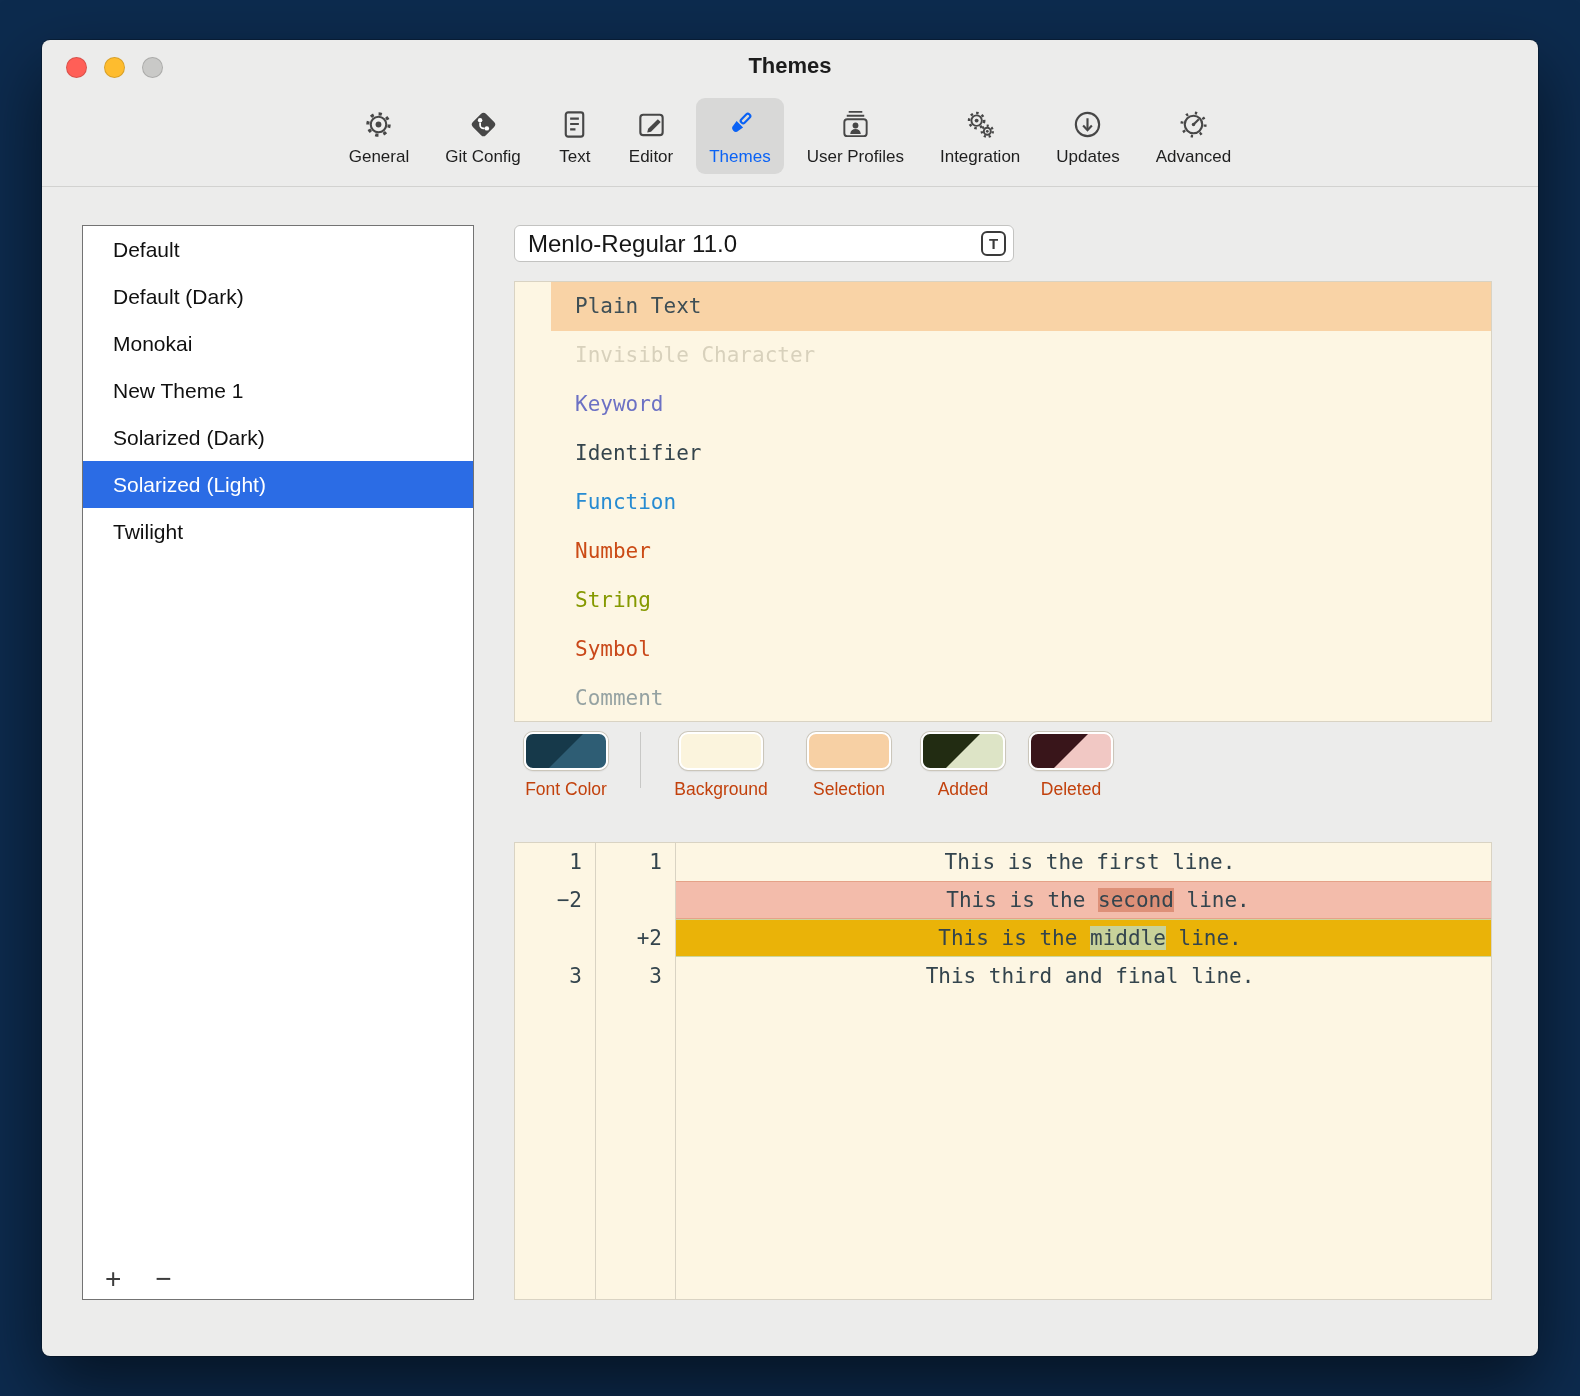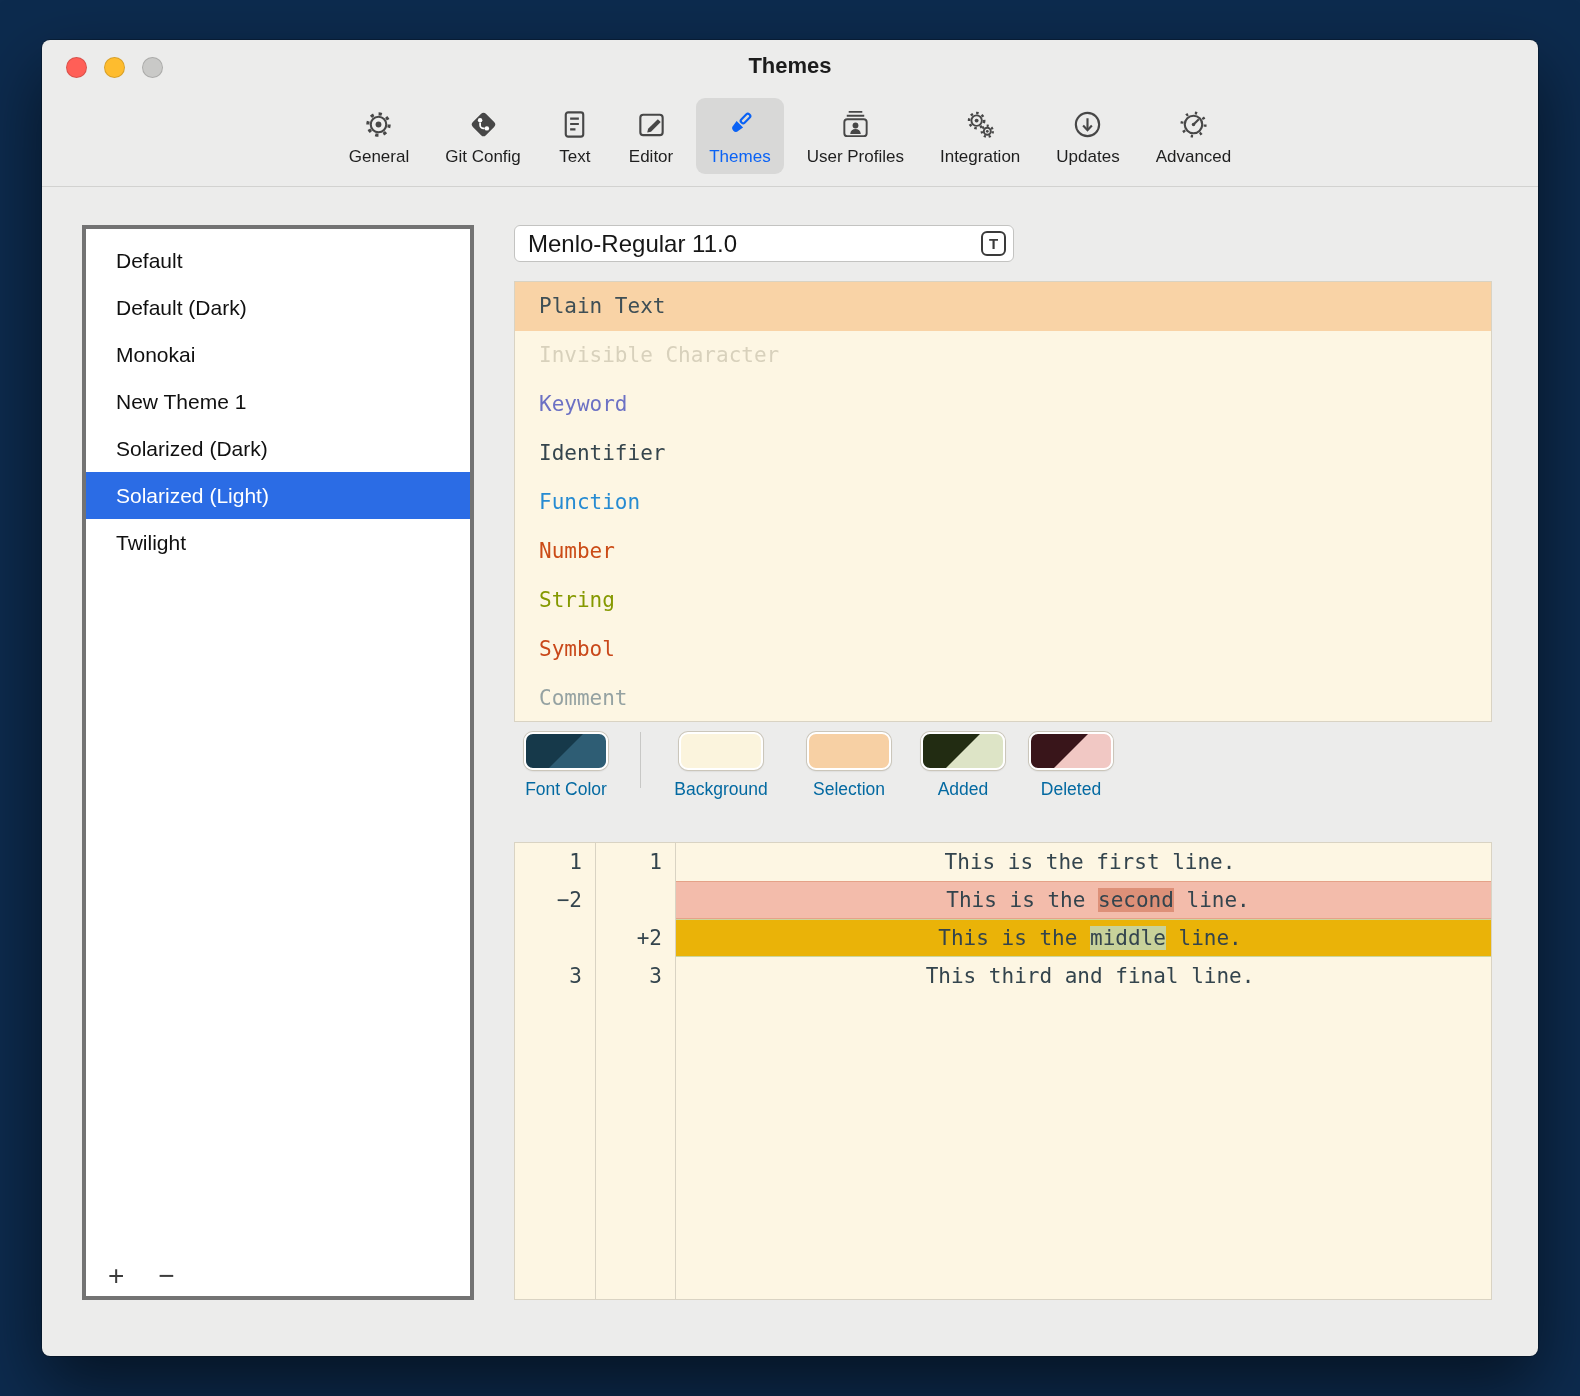--- a/index.html
+++ b/index.html
@@ -27,42 +27,42 @@
   .toolbar { display:flex; justify-content:center; align-items:flex-end; gap:10px; padding:6px 0 12px; border-bottom:1px solid #d2d2d0; flex-shrink:0; }
   .tb-item { display:flex; flex-direction:column; align-items:center; gap:6px; padding:9px 13px 7px; border-radius:9px; min-width:62px; cursor:default; }
   .tb-item .ico { width:34px; height:34px; display:flex; align-items:center; justify-content:center; }
   .tb-item .ico svg { width:33px; height:33px; }
   .tb-label { font-size:17px; color:#1f1f1f; white-space:nowrap; }
   .tb-item.selected { background:#d8d8d7; }
   .tb-item.selected .tb-label { color:#0a62f5; }
   
   .content { flex:1; display:flex; gap:40px; padding:38px 46px 56px 40px; min-height:0; }
   
-  .sidebar { width:392px; flex-shrink:0; background:#ffffff; border:4px solid #737373; position:relative; padding-top:8px; }
+  .sidebar { width:392px; flex-shrink:0; background:#ffffff; border:1px solid #737373; position:relative; }
   .list-item { height:47px; display:flex; align-items:center; padding-left:30px; font-size:21px; color:#101010; cursor:default; }
   .list-item.selected { background:#2b6ce5; color:#ffffff; }
   .list-actions { position:absolute; left:22px; bottom:6px; display:flex; gap:34px; font-size:28px; color:#3c3c3c; }
   .list-actions span { cursor:default; line-height:1; }
   
   .main { flex:1; display:flex; flex-direction:column; min-width:0; }
   .font-field { width:500px; height:37px; background:#fff; border:1px solid #c3c3c1; border-radius:6px;
                 display:flex; align-items:center; justify-content:space-between; padding:0 7px 0 13px; }
   .font-value { font-size:24px; color:#161616; }
   .font-btn { width:25px; height:25px; border:2px solid #3a3a3a; border-radius:6px; display:flex;
               align-items:center; justify-content:center; font-size:15px; font-weight:bold; color:#3a3a3a; }
   
   .preview { margin-top:19px; height:441px; border:1px solid #d9d3c3; overflow:hidden; }
   .p-row { height:49px; line-height:49px; padding-left:24px;
            font-family:"DejaVu Sans Mono", monospace; font-size:21px; white-space:pre; }
   
   .swatches { margin-top:10px; display:flex; align-items:flex-start; }
   .sw-group { display:flex; flex-direction:column; align-items:center; }
   .sw-chip { width:84px; height:38px; border-radius:9px; border:2.5px solid #ffffff;
              box-shadow:0 0 0 1px #cbc6ba, 0 1px 2px rgba(0,0,0,.18); }
-  .sw-label { margin-top:9px; font-size:17.5px; color:#0369a1; text-align:center; white-space:nowrap; }
+  .sw-label { margin-top:9px; font-size:17.5px; color:#c2410c; text-align:center; white-space:nowrap; }
   .sw-div { width:1px; height:56px; background:#c8c8c6; margin:0 22px 0 22px; align-self:flex-start; }
   .g-font { width:104px; }
   .g-bg { width:116px; }
   .g-sel { width:100px; margin-left:20px; }
   .g-add { width:88px; margin-left:20px; }
   .g-del { width:92px; margin-left:18px; }
   
   .diff { margin-top:42px; flex:1; border:1px solid #d9d3c3; position:relative; overflow:hidden; }
   .vline { position:absolute; top:0; bottom:0; width:1px; background:#d9d3c3; }
   .vline.v1 { left:80px; } .vline.v2 { left:160px; }
@@ -214,21 +214,21 @@
       </div>
     </div>
 
     <div class="main">
 
       <div class="font-field">
         <span class="font-value">Menlo-Regular 11.0</span>
         <span class="font-btn">T</span>
       </div>
 
-      <div class="preview" style="background: rgb(253, 246, 227);">
+      <div class="preview" style="background: rgb(253, 246, 227); padding-left: 36px;">
         <div class="p-row" style="color: rgb(62, 78, 85); background: rgb(249, 211, 166);">Plain Text</div>
         <div class="p-row" style="color: rgb(216, 209, 188);">Invisible Character</div>
         <div class="p-row" style="color: rgb(108, 113, 196);">Keyword</div>
         <div class="p-row" style="color: rgb(53, 69, 77);">Identifier</div>
         <div class="p-row" style="color: rgb(38, 139, 210);">Function</div>
         <div class="p-row" style="color: rgb(203, 75, 22);">Number</div>
         <div class="p-row" style="color: rgb(133, 153, 0);">String</div>
         <div class="p-row" style="color: rgb(201, 72, 26);">Symbol</div>
         <div class="p-row" style="color: rgb(149, 162, 162);">Comment</div>
       </div>

